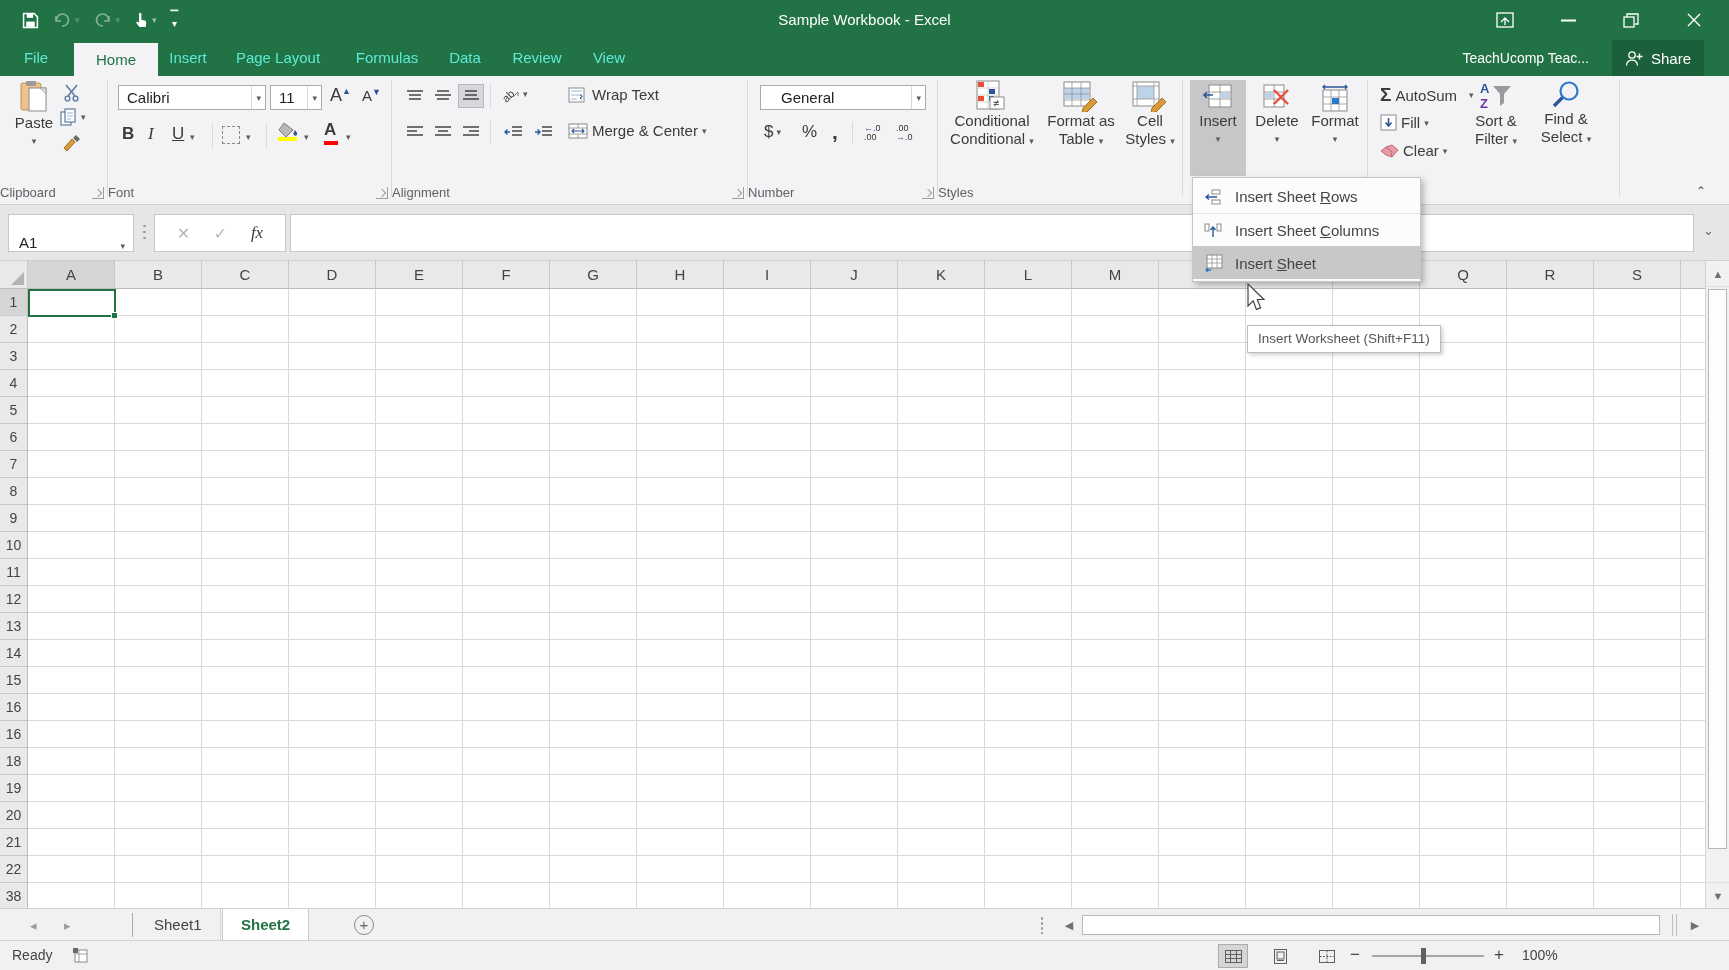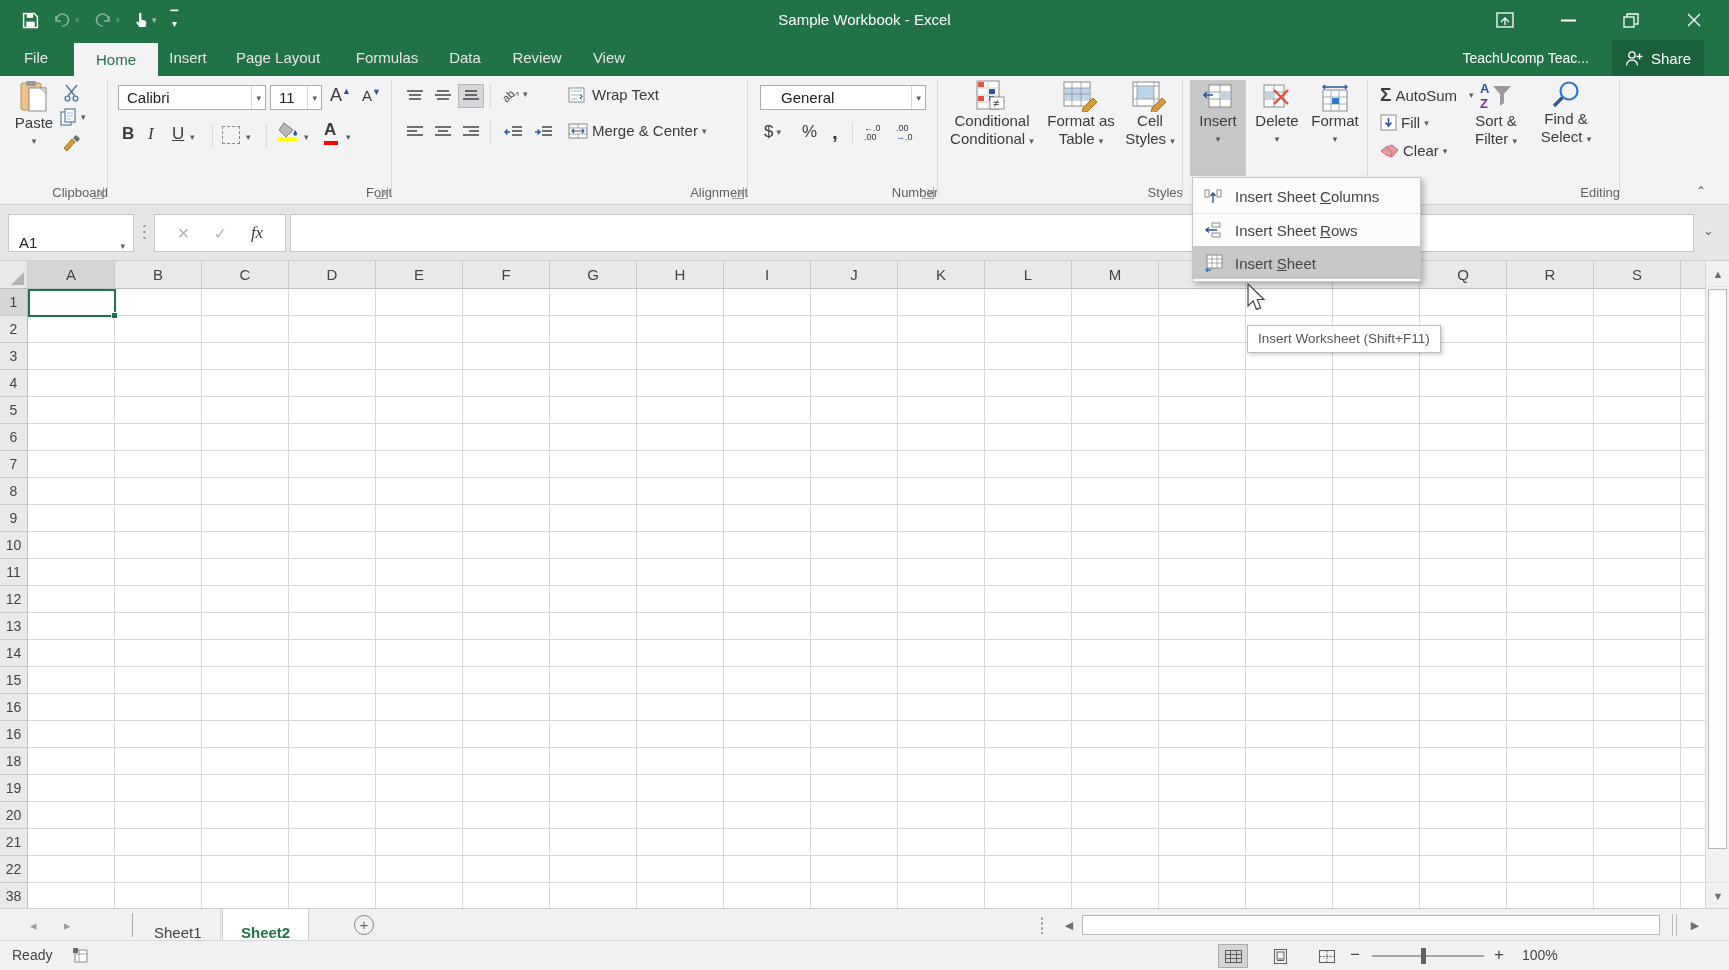--- a/index.html
+++ b/index.html
@@ -12,31 +12,31 @@
   .titlebar{position:absolute;left:0;top:0;width:1729px;height:40px;background:#217346}
   .qat{position:absolute;left:22px;top:0;height:40px;display:flex;align-items:center;gap:14px}
   .qat .q{display:flex;align-items:center;gap:4px}
   .qat .dd{color:rgba(255,255,255,.55);font-size:9px}
   .dim{opacity:.45}
   .tb-title{position:absolute;left:0;top:0;width:1729px;height:40px;line-height:40px;text-align:center;color:#fff;font-size:15px;pointer-events:none}
   .winbtn{position:absolute;top:0;width:46px;height:40px;display:flex;align-items:center;justify-content:center}
 
   
   .menubar{position:absolute;left:0;top:40px;width:1729px;height:36px;background:#217346}
-  .rtab{position:absolute;top:0;height:36px;line-height:36px;color:#e5e5e5;font-size:15px;padding:0 4px;text-align:center}
+  .rtab{position:absolute;top:0;height:36px;line-height:36px;color:#5eead4;font-size:15px;padding:0 4px;text-align:center}
   .rtab.active{background:#f3f2f4;color:#217346;top:3px;height:33px;line-height:33px;padding:0 22px}
   .tellme{position:absolute;left:655px;top:0;height:36px;display:flex;align-items:center;gap:8px;color:#dcebe2;font-size:15px}
   .username{position:absolute;right:140px;top:0;height:36px;line-height:36px;color:#fff;font-size:14px}
   .share{position:absolute;left:1612px;top:0;width:92px;height:36px;background:rgba(0,0,0,.16);display:flex;align-items:center;justify-content:center;gap:7px;color:#fff;font-size:15px}
 
   
   .ribbon{position:absolute;left:0;top:76px;width:1729px;height:129px;background:#f3f2f4;border-bottom:1px solid #cfcfcf;font-size:15px}
   .grp{position:absolute;top:0;height:128px}
   .grp .sep{position:absolute;right:0;top:4px;bottom:8px;width:1px;background:#d9d8da}
-  .glabel{position:absolute;left:0;right:0;bottom:4px;text-align:right;font-size:13px;color:#605f62}
+  .glabel{position:absolute;left:0;right:0;bottom:4px;text-align:left;font-size:13px;color:#605f62}
   .launcher{position:absolute;right:4px;bottom:5px;width:12px;height:12px;border-right:1px solid #8a8a8a;border-bottom:1px solid #8a8a8a;opacity:.8}
   .launcher:before{content:"";position:absolute;right:2px;bottom:2px;width:5px;height:5px;border-right:1px solid #8a8a8a;border-bottom:1px solid #8a8a8a;transform:rotate(-45deg)}
   .dda{font-size:9px;color:#5a5a5a}
   .bigbtn{position:absolute;top:4px;display:flex;flex-direction:column;align-items:center;line-height:18px;text-align:center;color:#3b3b3b}
   .sbtn{display:flex;align-items:center;gap:4px;padding:2px 4px;color:#3b3b3b}
   .pressed{background:#c6c7c9}
   .albtn{width:26px;height:24px;display:flex;align-items:center;justify-content:center}
   .albtn.on{background:#d5d7da;border:1px solid #b6b8bb}
   .selbox{background:#fff;border:1px solid #ababab;height:25px;display:flex;align-items:center;font-size:15px;color:#222}
   .selbox .dda{margin-left:auto;padding:0 4px;border-left:1px solid #d8d8d8;height:100%;display:flex;align-items:center}
@@ -68,21 +68,21 @@
 
   
   .vscroll{position:absolute;left:1705px;top:261px;width:24px;height:647px;background:#f1f1f1;border-left:1px solid #d5d5d5}
   .vs-arr{width:24px;height:26px;display:flex;align-items:center;justify-content:center;color:#707070;font-size:11px;border-bottom:1px solid #e0e0e0}
   .vs-thumb{position:absolute;left:2px;top:28px;width:19px;height:560px;background:#fdfdfd;border:1px solid #b8b8b8}
   .vs-dn{position:absolute;left:0;bottom:0;width:24px;height:26px;display:flex;align-items:center;justify-content:center;color:#707070;font-size:11px;border-top:1px solid #e0e0e0}
 
   
   .sheetbar{position:absolute;left:0;top:908px;width:1729px;height:32px;background:#f1f1f1;border-top:1px solid #cfcfcf}
   .snav{position:absolute;top:0;height:32px;display:flex;align-items:center;color:#9b9b9b;font-size:13px}
-  .stab{position:absolute;top:0;height:46px;line-height:31px;padding:8px 18px;font-size:15px;color:#444;border-right:1px solid #d9d9d9}
+  .stab{position:absolute;top:0;height:46px;line-height:31px;padding:0 18px;font-size:15px;color:#444;border-right:1px solid #d9d9d9}
   .stab.active{background:#fff;color:#217346;font-weight:bold;border-bottom:3px solid #217346;border-right:1px solid #c9c9c9;border-left:1px solid #c9c9c9}
   .addsheet{position:absolute;left:354px;top:6px;width:20px;height:20px;border:1px solid #8a8a8a;border-radius:50%;color:#666;text-align:center;line-height:18px;font-size:15px}
   .hdots{position:absolute;left:1040px;top:7px;width:4px;height:18px;background-image:radial-gradient(circle,#9a9a9a 1px,transparent 1.4px);background-size:4px 5px}
   .hs-arr{position:absolute;top:5px;width:22px;height:22px;display:flex;align-items:center;justify-content:center;color:#707070;font-size:11px}
   .hs-thumb{position:absolute;left:1082px;top:6px;width:578px;height:20px;background:#fff;border:1px solid #b8b8b8}
   .hsplit{position:absolute;left:1672px;top:5px;width:5px;height:22px;border-left:1px solid #bdbdbd;border-right:1px solid #bdbdbd}
 
   
   .statusbar{position:absolute;left:0;top:940px;width:1729px;height:30px;background:#f1f1f1;border-top:1px solid #d6d6d6;font-size:14px;color:#444}
   .viewbtn{position:absolute;top:3px;width:30px;height:24px;display:flex;align-items:center;justify-content:center}
@@ -610,37 +610,37 @@
   <span class="abs" style="left:1350px;top:4px;font-size:17px;color:#444">−</span>
   <div class="zoomtrack"></div>
   <div class="zoomhandle"></div>
   <span class="abs" style="left:1494px;top:4px;font-size:17px;color:#444">+</span>
   <span class="abs" style="left:1522px;top:6px">100%</span>
 </div>
 
 <div class="imenu">
   <div class="mi">
     <span class="mico">
+      <svg width="18" height="16" viewBox="0 0 18 16">
+          <rect x="8" y="1" width="8" height="4" fill="#fff" stroke="#8a8a8a"></rect>
+          <rect x="8" y="11" width="8" height="4" fill="#fff" stroke="#8a8a8a"></rect>
+          <path d="M2 8h11M5 5.5L2 8l3 2.5" stroke="#2b579a" stroke-width="1.4" fill="none"></path>
+        </svg>
+    </span>
+    <span><span>Insert Sheet </span><span class="accel">R</span><span>ows</span></span>
+  </div>
+  <div class="mi">
+    <span class="mico">
       <svg width="18" height="17" viewBox="0 0 18 17">
           <rect x="1" y="2" width="4" height="7" fill="#fff" stroke="#8a8a8a"></rect>
           <rect x="13" y="2" width="4" height="7" fill="#fff" stroke="#8a8a8a"></rect>
           <path d="M9 15V5M6.5 8L9 5l2.5 3" stroke="#2b579a" stroke-width="1.4" fill="none"></path>
         </svg>
     </span>
     <span><span>Insert Sheet </span><span class="accel">C</span><span>olumns</span></span>
-  </div>
-  <div class="mi">
-    <span class="mico">
-      <svg width="18" height="16" viewBox="0 0 18 16">
-          <rect x="8" y="1" width="8" height="4" fill="#fff" stroke="#8a8a8a"></rect>
-          <rect x="8" y="11" width="8" height="4" fill="#fff" stroke="#8a8a8a"></rect>
-          <path d="M2 8h11M5 5.5L2 8l3 2.5" stroke="#2b579a" stroke-width="1.4" fill="none"></path>
-        </svg>
-    </span>
-    <span><span>Insert Sheet </span><span class="accel">R</span><span>ows</span></span>
   </div>
   <div class="mi hl">
     <span class="mico">
       <svg width="19" height="18" viewBox="0 0 19 18">
           <rect x="3" y="1" width="15" height="13" fill="#fff" stroke="#8a8a8a"></rect>
           <path d="M3 5h15M3 9h15M8 1v13M13 1v13" stroke="#8a8a8a" stroke-width=".7"></path>
           <path d="M7 16H2M4 14l-2 2 2 2" stroke="#2b79c9" stroke-width="1.3" fill="none"></path>
         </svg>
     </span>
     <span><span>Insert </span><span class="accel">S</span><span>heet</span></span>

